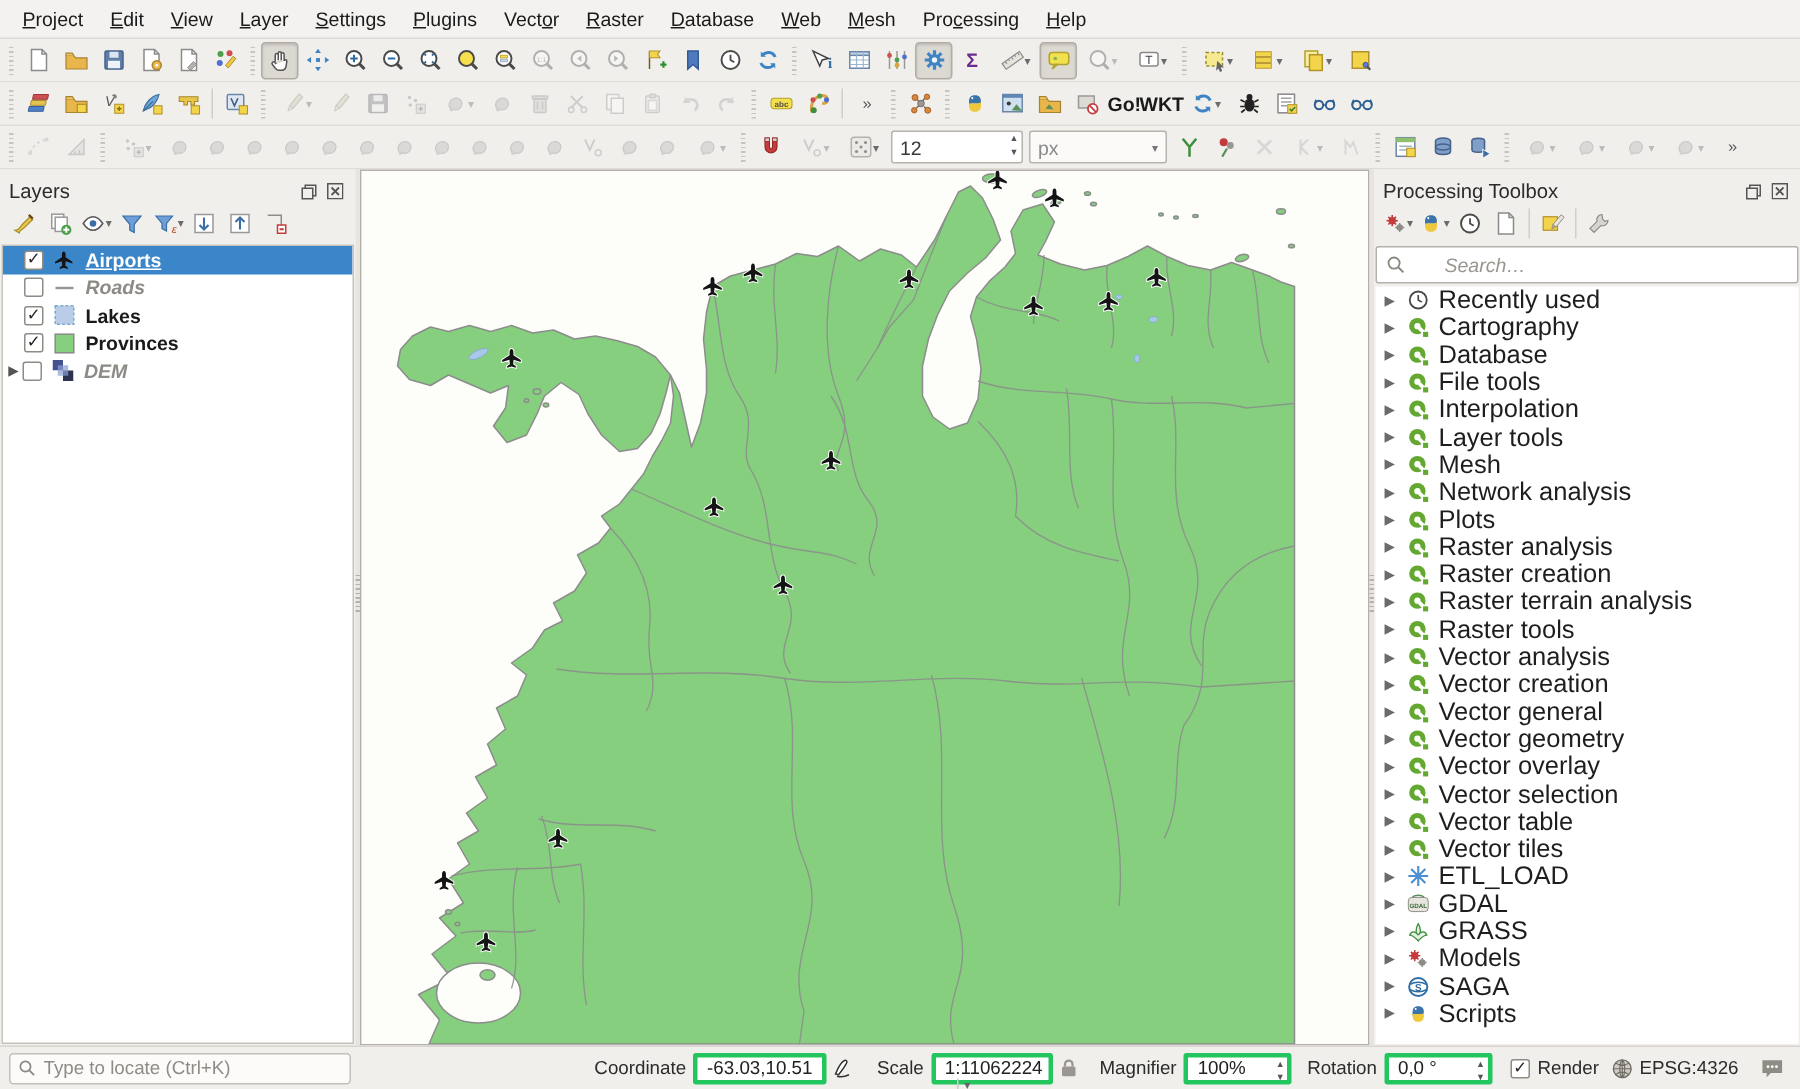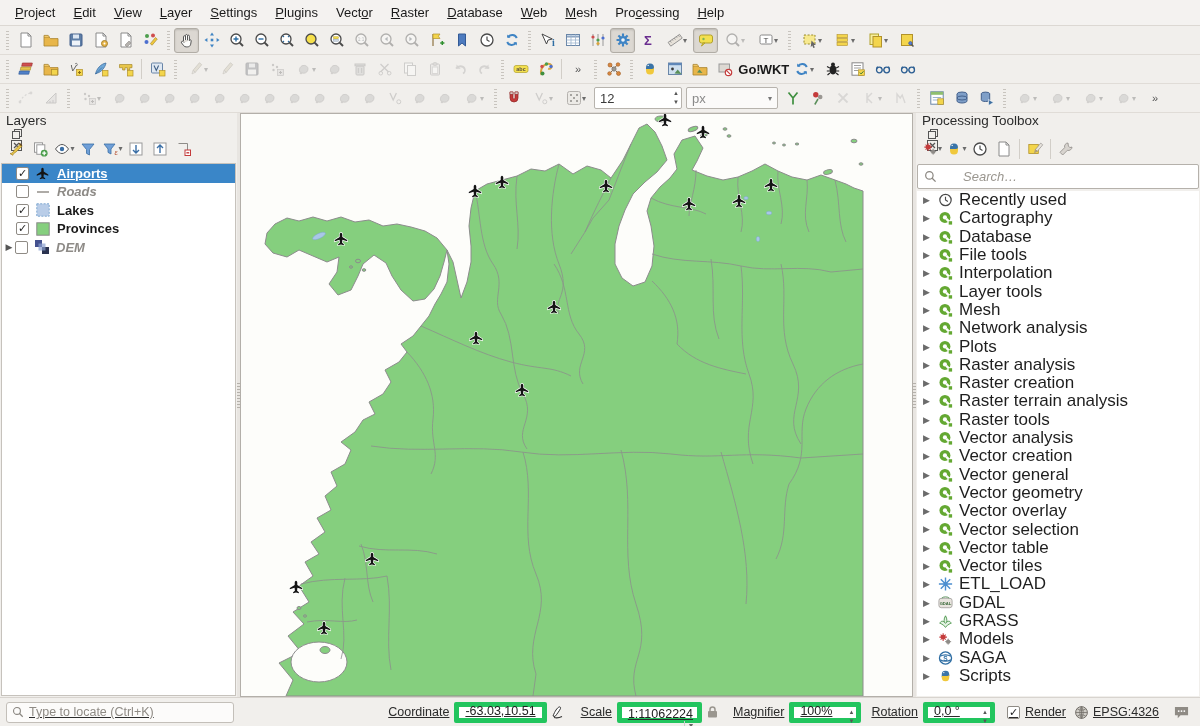--- a/index.html
+++ b/index.html
@@ -32,21 +32,21 @@
     display:flex; align-items:center; padding-left:5px; color:#3a3a3a; position:relative; margin:0 2px; }
   .tb-spin .arrows, .sb-spin .arrows { position:absolute; right:2px; top:1px; display:flex; flex-direction:column;
     font-size:6px; line-height:9px; color:#555; }
   .tb-combo { width:92px; height:22px; background:#fbfaf9; border:1px solid #b7b3ad; border-radius:2px;
     display:flex; align-items:center; padding:0 5px; color:#8a8a8a; margin:0 2px; justify-content:space-between; }
   .tb-combo .car { font-size:8px; color:#777; }
 
   
   .main { flex:1; display:flex; min-height:0; }
   .panel { background:#f1efec; display:flex; flex-direction:column; }
-  .panel-title { height:22px; display:flex; align-items:flex-start; padding:0 6px;flex-direction:column; }
+  .panel-title { height:22px; display:flex; align-items:flex-end; padding:0 6px; }
   .panel-title .t { flex:1; font-size:13.5px; color:#2b2b2b; }
   .ptbtn { width:15px; height:15px; display:flex; align-items:center; justify-content:center; margin-left:3px; }
   .panel-tools { display:flex; align-items:center; padding:2px 4px 3px; }
   .panel-tools .tbtn { width:24px; height:23px; }
   .tree-wrap { flex:1; background:#fff; border:1px solid #c6c2bc; margin:0 1px 1px; overflow:hidden; }
 
   
   .layers-panel { width:237px; }
   .lrow { height:18.5px; display:flex; align-items:center; padding-left:14px; }
   .lrow.sel { background:#3a86c8; color:#fff; }
@@ -72,29 +72,29 @@
   .searchbox input { border:none; outline:none; flex:1; font-size:13px; font-style:italic;
     font-family:inherit; color:#444; background:transparent; margin-left:6px; }
   .searchbox input::placeholder { color:#9a968f; font-style:italic; }
   .trow { height:18.3px; display:flex; align-items:center; padding-left:6px; white-space:nowrap; }
   .trow .exp { width:14px; font-size:9px; color:#6b6b6b; }
   .trow .ticon { width:17px; height:15px; margin-right:5px; display:flex; align-items:center; }
   .trow .tlbl { font-size:17px; color:#1e1e1e; }
 
   
   .statusbar { height:29px; background:#f1efec; border-top:1px solid #d8d4cf;
-    display:flex; align-items:center; padding:0 6px; font-size:12.5px; color:#2b2b2b;text-decoration:underline; }
+    display:flex; align-items:center; padding:0 6px; font-size:12.5px; color:#2b2b2b; }
   .locator { width:228px; height:21px; background:#fcfbfa; border:1px solid #c3bfb9; border-radius:3px;
     display:flex; align-items:center; padding:0 5px; margin-right:8px; }
   .locator input { border:none; outline:none; background:transparent; flex:1; margin-left:5px;
     font-family:inherit; font-size:12.5px; color:#444; }
   .locator input::placeholder { color:#8f8b85; }
   .sb-label { margin:0 5px 0 10px; }
-  .sb-box { height:21px; background:#fff; border:5px solid #22c55e; border-radius:2px;
-    display:flex; align-items:flex-end; padding:0 6px; color:#222; }
+  .sb-box { height:21px; background:#fff; border:3px solid #22c55e; border-radius:2px;
+    display:flex; align-items:flex-start; padding:0 6px; color:#222; }
   .sb-spin { position:relative; min-width:72px; }
   .sb-combo { padding-right:4px;flex-direction:column; }
   .sb-combo .car { font-size:8px; color:#666; margin-left:8px; border-left:1px solid #ccc; padding-left:4px; }
   .sb-check { display:flex; align-items:center; margin:0 4px 0 12px; }
   .sb-check .cbx { margin-right:5px; }
   .sb-icon { margin:0 4px; display:flex; align-items:center; }
   .spacer { flex:1; }
 </style>
 </head>
 <body>

